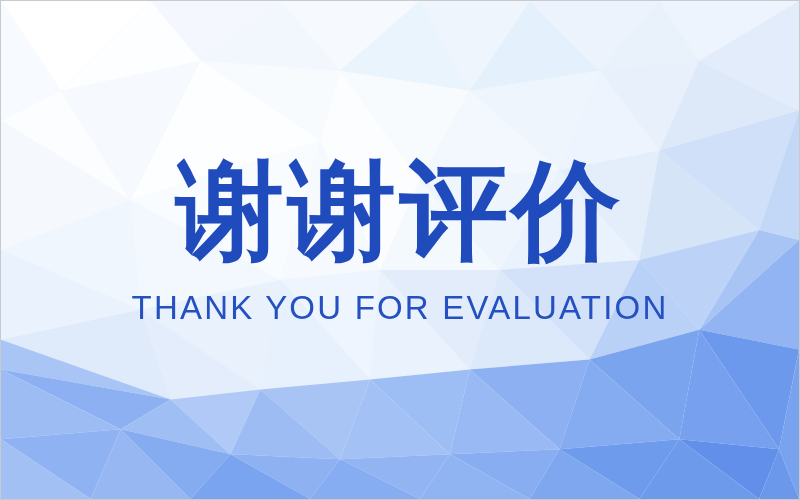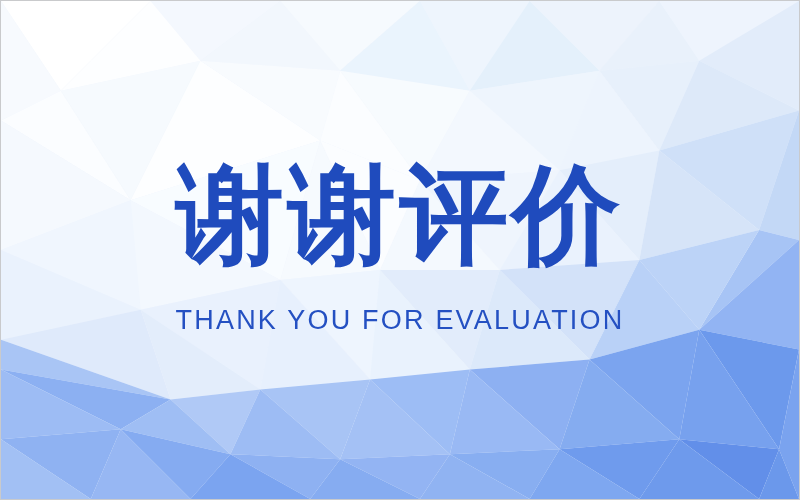--- a/index.html
+++ b/index.html
@@ -42,29 +42,29 @@
     z-index: 5;
   }
 
   .title-cn {
     font-family: "Liberation Sans", "DejaVu Sans", sans-serif;
     font-size: 108px;
     font-weight: 700;
     line-height: 1.0;
     letter-spacing: 4px;
     color: #1f4bbd;
-    margin: 12px;
+    margin: 0;
     padding: 0;
     white-space: nowrap;
     -webkit-font-smoothing: antialiased;
   }
 
   .subtitle-en {
     font-family: "Liberation Sans", sans-serif;
-    font-size: 27px;
+    font-size: 33px;
     font-weight: 500;
     letter-spacing: 2.2px;
     color: #2450c2;
     margin: 16px;
     padding: 0;
     margin-top: 24px;
     white-space: nowrap;
   }
 </style>
 </head>

